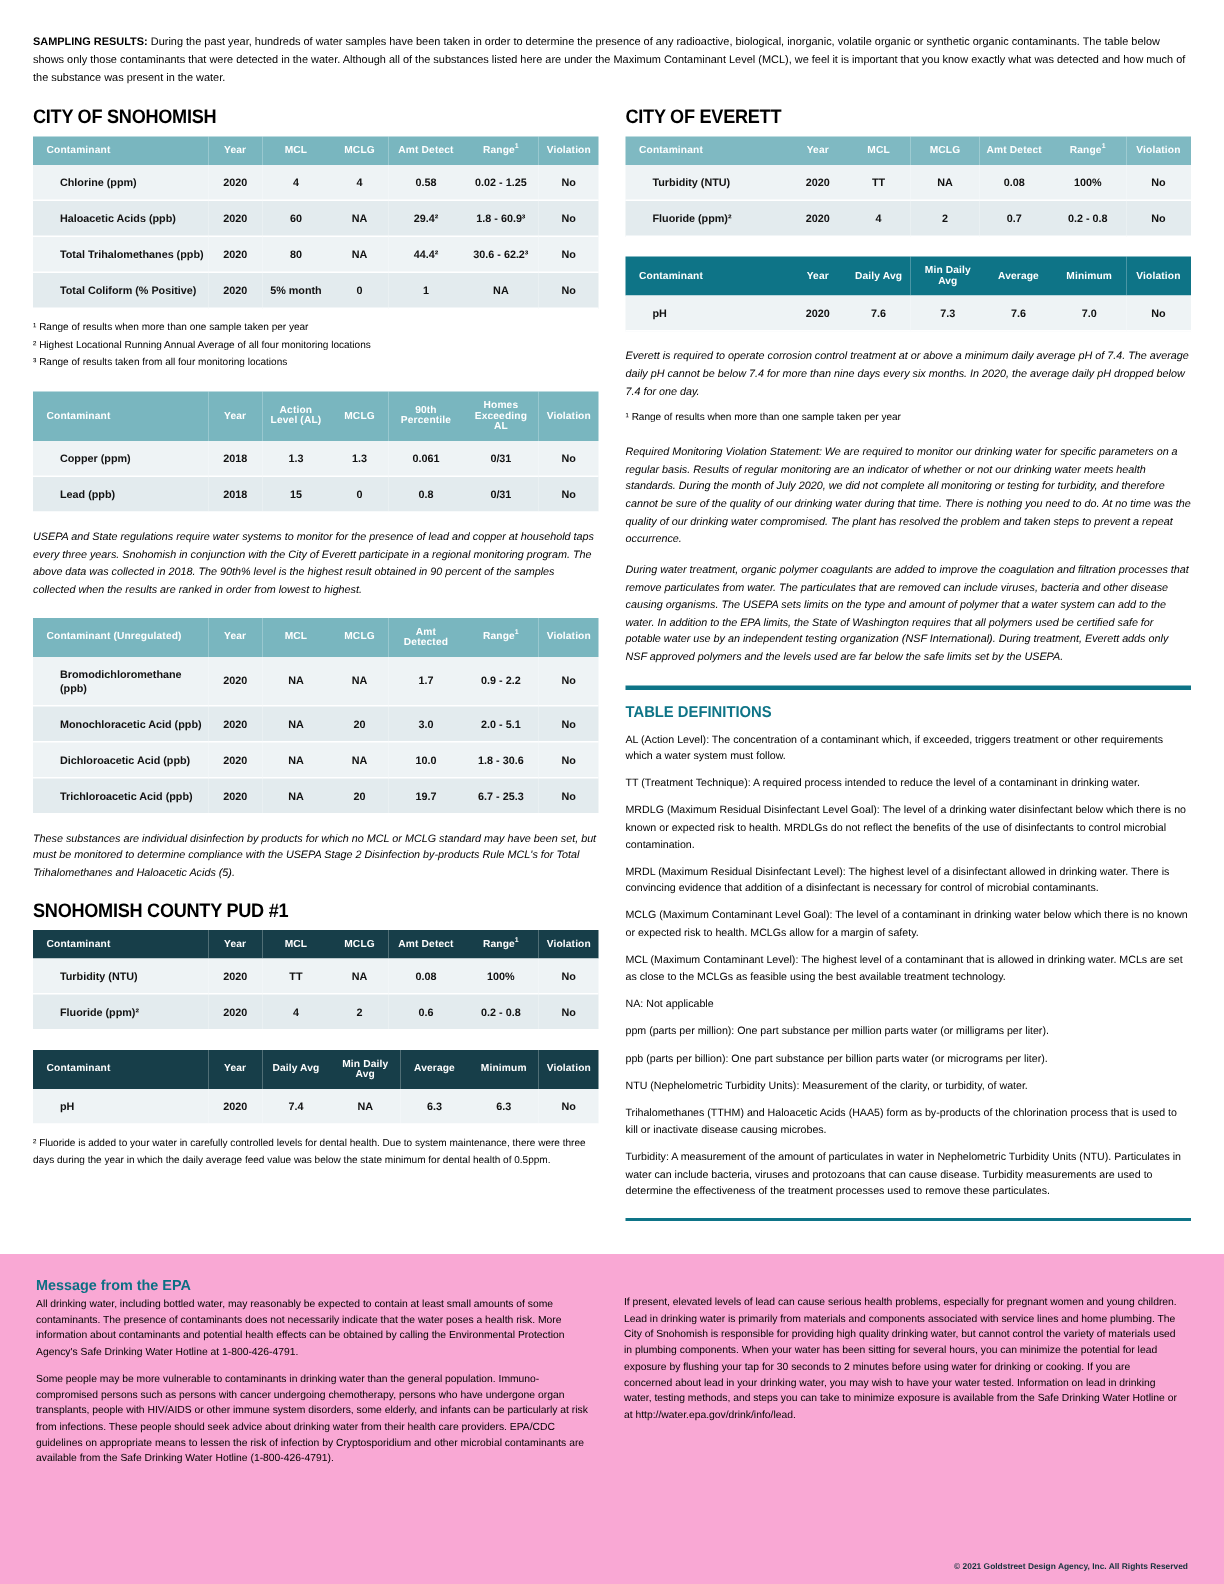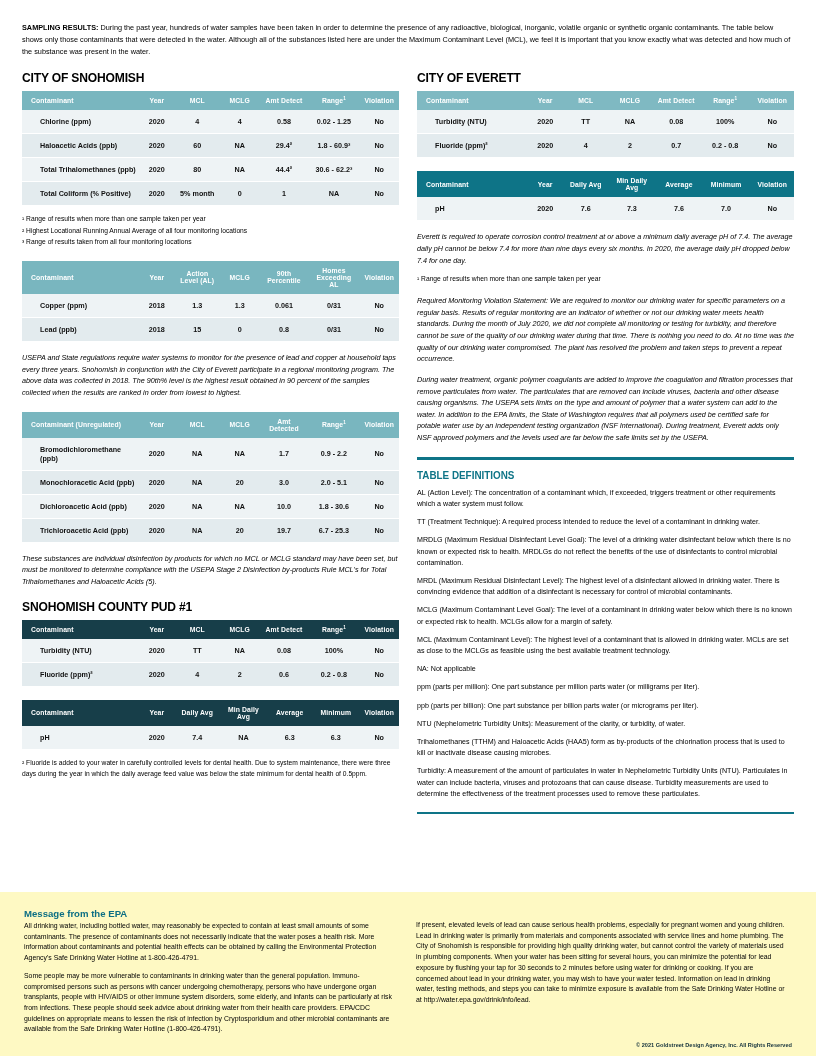--- a/index.html
+++ b/index.html
@@ -59,22 +59,22 @@
   .rule-thin { height: 2px; background: #0e7487; margin: 12px 0 0 0; }
   .def-title {
     font-size: 10.5px; font-weight: bold; color: #0e7487;
     margin-bottom: 7px; transform: scaleX(0.94); transform-origin: left center;
   }
   .def { font-size: 7.1px; line-height: 1.58; margin-bottom: 7px; }
   .def b { font-weight: normal; }
 
   
   .epa {
-    position: absolute; left: 0; bottom: 0; width: 816px; height: 164px;
-    background: #fef9c3; padding: 16px 24px 0 24px;
+    position: absolute; left: 0; bottom: 0; width: 816px; height: 220px;
+    background: #f9a8d4; padding: 16px 24px 0 24px;
   }
   .epa-inner { display: flex; gap: 22px; }
   .epa-col { width: 370px; }
   .epa-title { font-size: 9.6px; font-weight: bold; color: #0d6f84; margin-bottom: 2px; }
   .epa p { font-size: 6.9px; line-height: 1.55; margin-bottom: 7px; text-align: left; }
   .copyright {
     position: absolute; right: 24px; bottom: 8px;
     font-size: 5.6px; font-weight: bold; color: #14323c;
   }
 </style>

